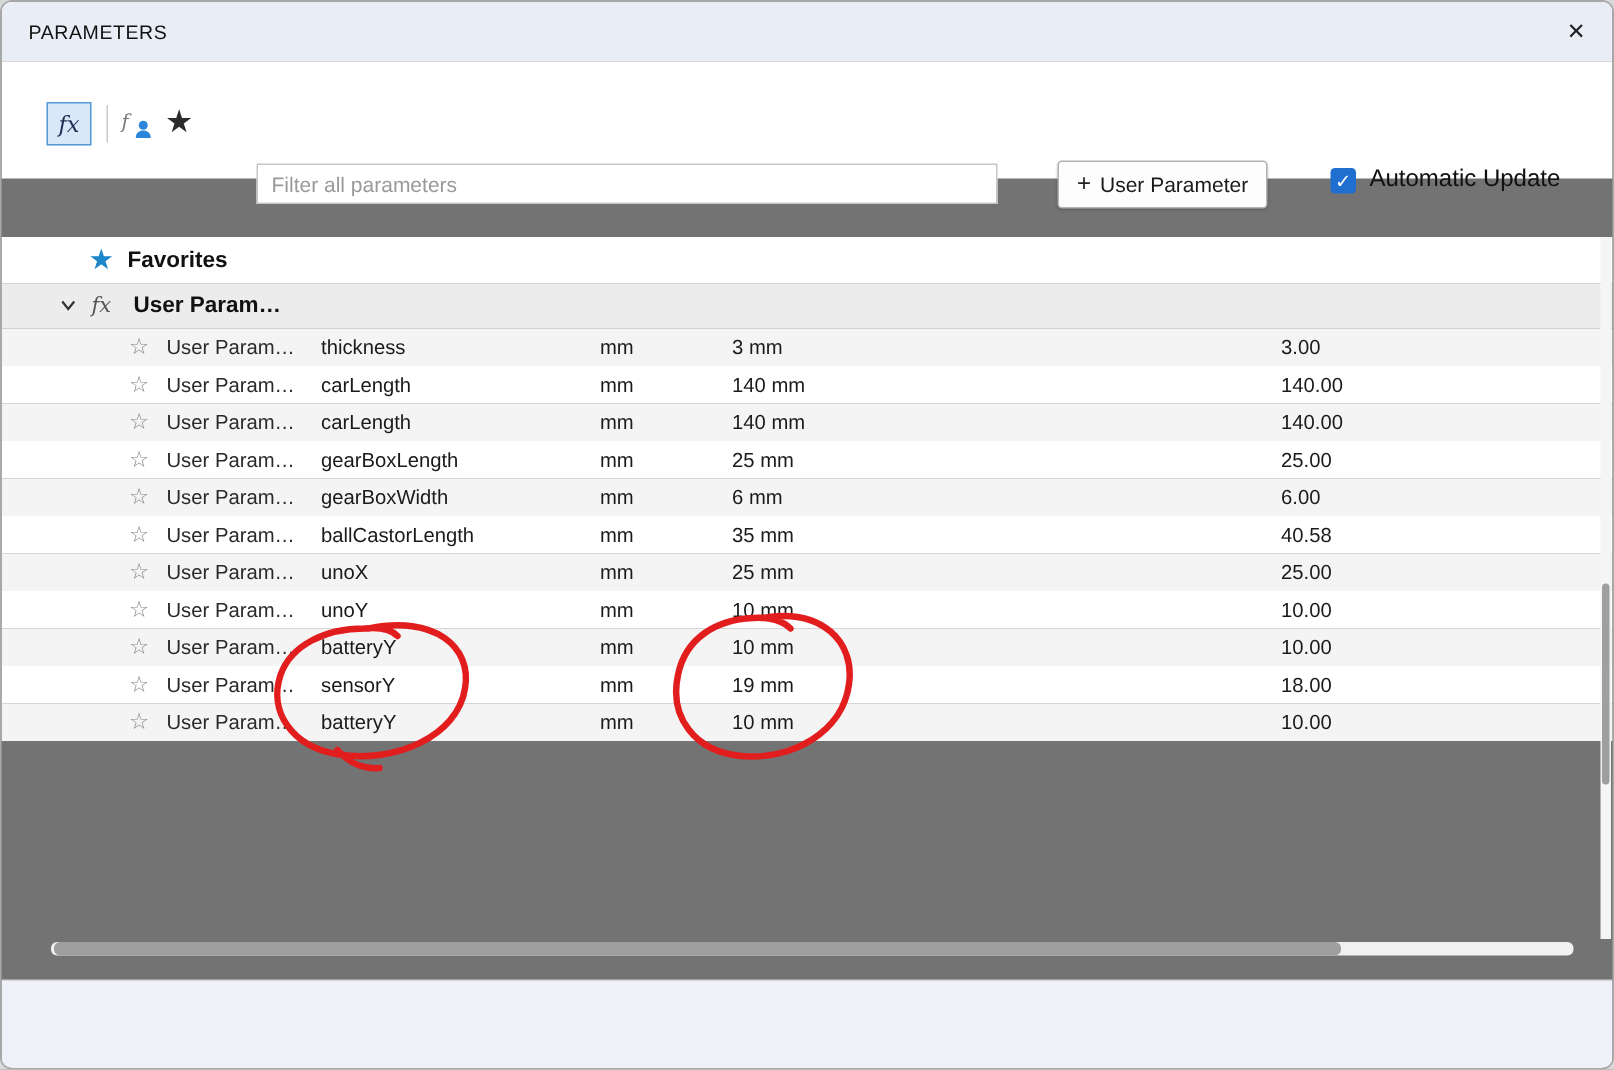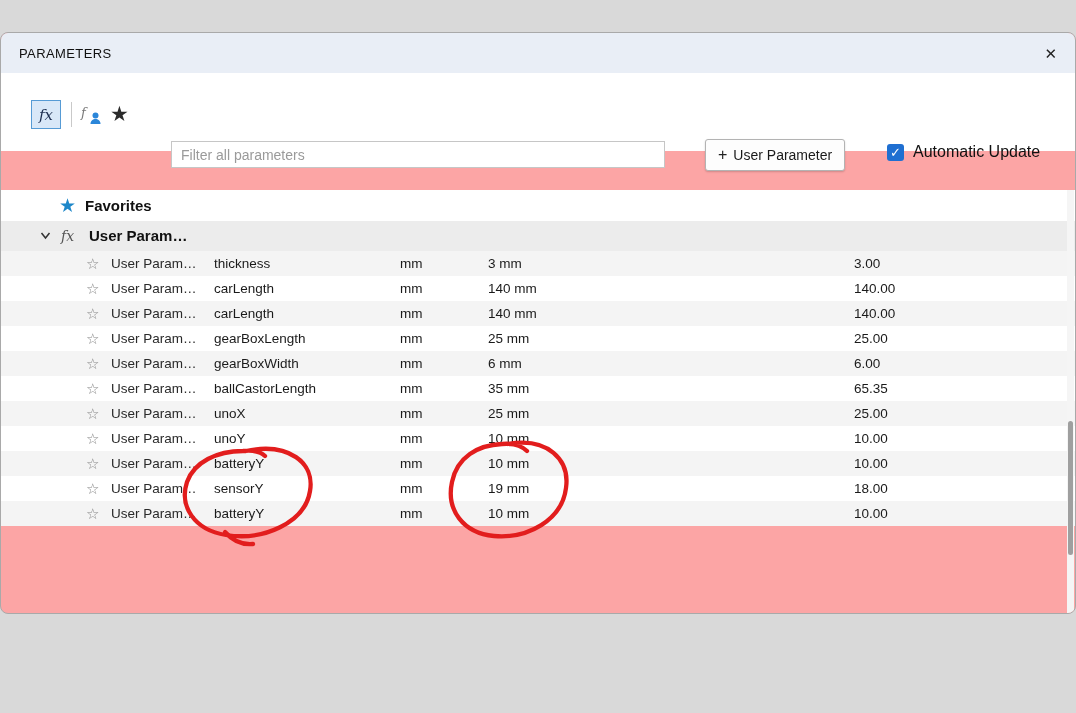--- a/index.html
+++ b/index.html
@@ -1,19 +1,19 @@
 <!DOCTYPE html>
 <html><head>
 <meta charset="utf-8">
 <style>
   html,body{margin:0;padding:0;background:#d9d9d9;}
   .window{
-    position:relative;width:1076px;height:582px;background:#fca5a5;
+    position:relative;width:1076px;height:713px;background:#737373;
     font-family:"Liberation Sans", sans-serif;color:#1a1a1a;
-    border:1px solid #a9a9a9;border-radius:8px;overflow:hidden;box-sizing:border-box;margin-top:32px;
+    border:1px solid #a9a9a9;border-radius:8px;overflow:hidden;box-sizing:border-box;
   }
   
   .titlebar{position:absolute;left:0;top:0;right:0;height:40px;background:#e9eef6;
     display:flex;align-items:center;justify-content:space-between;padding:0 18px;box-sizing:border-box;}
   .titlebar .title{font-size:13px;letter-spacing:.4px;color:#111;}
   .titlebar .close{font-size:15px;color:#222;cursor:pointer;line-height:1;}
   
   .toolbar{position:absolute;left:0;top:40px;right:0;height:78px;background:#fff;}
   .fx-btn{position:absolute;left:30px;top:27px;width:30px;height:29px;background:#d9e8f8;
     border:1px solid #569bd5;box-sizing:border-box;display:flex;align-items:center;justify-content:center;
@@ -162,21 +162,21 @@
       <span class="c-unit">mm</span>
       <span class="c-expr">6 mm</span>
       <span class="c-val">6.00</span>
     </div>
     <div class="trow">
       <span class="c-star">☆</span>
       <span class="c-param">User Param…</span>
       <span class="c-name">ballCastorLength</span>
       <span class="c-unit">mm</span>
       <span class="c-expr">35 mm</span>
-      <span class="c-val">65.35</span>
+      <span class="c-val">40.58</span>
     </div>
     <div class="trow alt">
       <span class="c-star">☆</span>
       <span class="c-param">User Param…</span>
       <span class="c-name">unoX</span>
       <span class="c-unit">mm</span>
       <span class="c-expr">25 mm</span>
       <span class="c-val">25.00</span>
     </div>
     <div class="trow">

